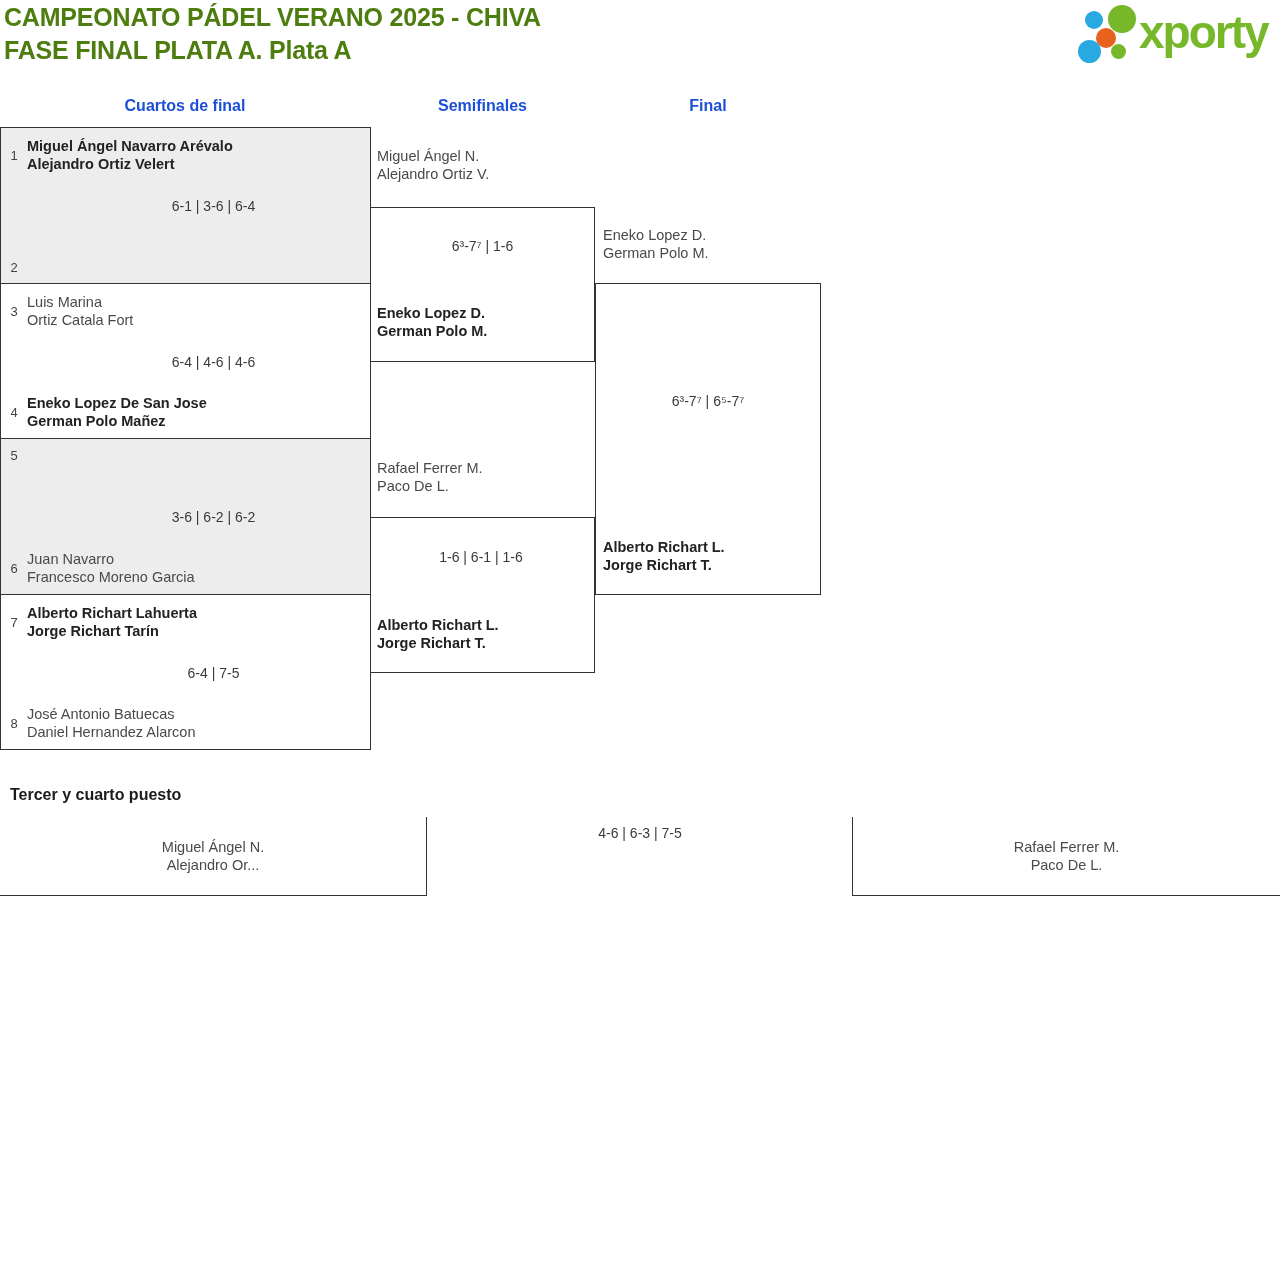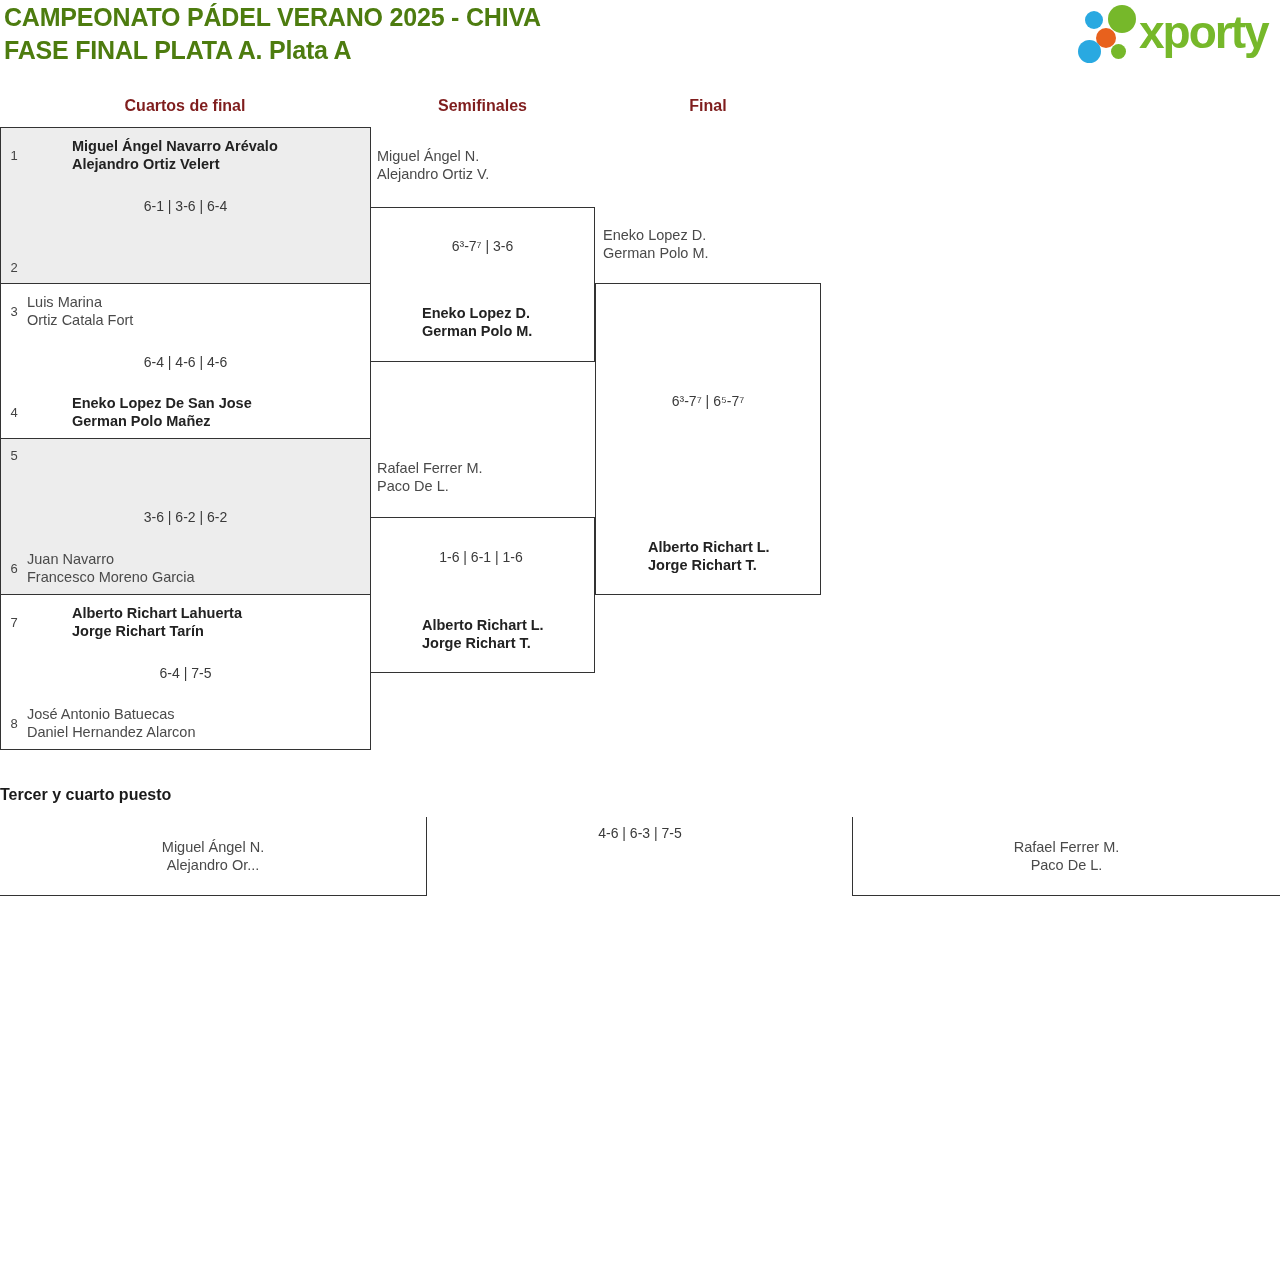--- a/index.html
+++ b/index.html
@@ -22,21 +22,21 @@
   .dot.orange    { left:24px; top:28px; width:20px; height:20px; background:#e8611d; }
   .dot.blue-lg   { left:6px;  top:40px; width:23px; height:23px; background:#29a9e1; }
   .dot.green-sm  { left:39px; top:44px; width:15px; height:15px; background:#76b82a; }
   .logo-word {
     position:absolute; left:67px; top:2px; font-size:46px; line-height:60px;
     font-weight:700; color:#76b82a; letter-spacing:-2px;
   }
 
   
   .round-h {
-    position:absolute; top:97px; font-size:16px; font-weight:600; color:#7f1d1d;
+    position:absolute; top:97px; font-size:16px; font-weight:600; color:#1d4ed8;
     text-align:center;
   }
   #rh-qf { left:0;     width:370px; }
   #rh-sf { left:370px; width:225px; }
   #rh-f  { left:595px; width:226px; }
 
   
   .box { position:absolute; border:1px solid #333; box-sizing:border-box; background:transparent; }
   .qf  { left:0; width:371px; }
   #qf1 { top:127px; height:157px; background:#ededed; }
@@ -46,41 +46,41 @@
   #sf1 { left:370px; top:207px; width:225px; height:155px; }
   #sf2 { left:370px; top:517px; width:225px; height:156px; }
   #fin { left:595px; top:283px; width:226px; height:312px; }
 
   .qf .team { position:absolute; left:0; display:flex; }
   .qf .team.t { top:9px; }
   .qf .team.b { bottom:8px; }
   .seed { width:26px; flex:0 0 26px; text-align:center; font-size:13px; color:#444; align-self:center; }
   .names { font-size:14.5px; line-height:18px; color:#4a4a4a; }
   .names span { display:block; white-space:nowrap; }
-  .winner .names, .slot.winner { font-weight:700; color:#222;margin-left:45px; }
-
-  .score { position:absolute; left:0; width:100%; text-align:center; font-size:14px; line-height:15px; color:#3a3a3a; white-space:nowrap; }
+  .winner .names, .slot.winner { font-weight:700; color:#222; }
+
+  .score { position:absolute; left:0; width:100%; text-align:center; font-size:14px; line-height:15px; color:#3a3a3a; white-space:nowrap;padding-left:28px; }
   .qf .score { top:71px; }
 
   .slot { position:absolute; font-size:14.5px; line-height:18px; color:#4a4a4a; }
   .slot span { display:block; white-space:nowrap; }
   #slot-sf1-top { left:377px; top:147px; }
   #slot-sf1-bot { left:377px; top:304px; }
   #slot-sf2-top { left:377px; top:459px; }
   #slot-sf2-bot { left:377px; top:616px; }
   #slot-fin-top { left:603px; top:226px; }
   #slot-fin-bot { left:603px; top:538px; }
 
   .free-score { position:absolute; text-align:center; font-size:14px; color:#3a3a3a; white-space:nowrap; }
   #score-sf1 { left:370px; width:225px; top:238px; }
   #score-sf2 { left:370px; width:222px; top:549px; }
   #score-fin { left:595px; width:226px; top:393px; }
 
   
-  #tp-heading { position:absolute; left:0; top:786px; font-size:16px; font-weight:700; color:#1b1b1b; }
+  #tp-heading { position:absolute; left:10px; top:786px; font-size:16px; font-weight:700; color:#1b1b1b; }
   .tp-box {
     position:absolute; top:817px; height:79px; box-sizing:border-box;
     display:flex; flex-direction:column; justify-content:center; align-items:center;
     text-align:center; font-size:14.5px; line-height:18px; color:#4a4a4a;
   }
   .tp-box span { display:block; white-space:nowrap; }
   #tp-left  { left:0;     width:427px; border-right:1px solid #333; border-bottom:1px solid #333; }
   #tp-right { left:852px; width:428px; border-left:1px solid #333;  border-bottom:1px solid #333; }
   #tp-score { position:absolute; left:540px; width:200px; top:825px; text-align:center; font-size:14px; color:#3a3a3a; white-space:nowrap; }
 </style>
@@ -170,21 +170,21 @@
 </div>
 
 <div class="box" id="sf1"></div>
 <div class="box" id="sf2"></div>
 <div class="box" id="fin"></div>
 
 <div class="slot" id="slot-sf1-top">
   <span>Miguel Ángel N.</span>
   <span>Alejandro Ortiz V.</span>
 </div>
-<div class="free-score" id="score-sf1">6³-7⁷ | 3-6</div>
+<div class="free-score" id="score-sf1">6³-7⁷ | 1-6</div>
 <div class="slot winner" id="slot-sf1-bot">
   <span>Eneko Lopez D.</span>
   <span>German Polo M.</span>
 </div>
 
 <div class="slot" id="slot-sf2-top">
   <span>Rafael Ferrer M.</span>
   <span>Paco De L.</span>
 </div>
 <div class="free-score" id="score-sf2">1-6 | 6-1 | 1-6</div>

